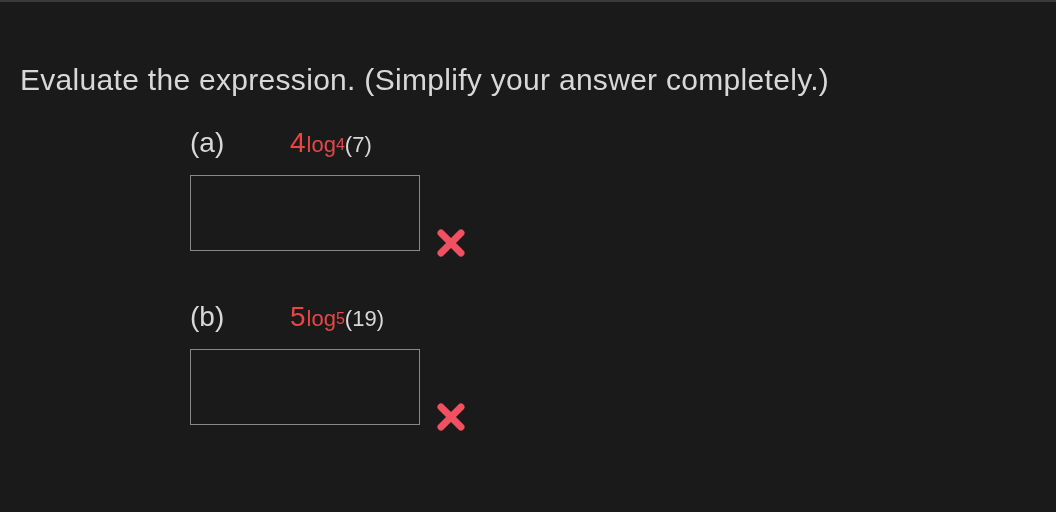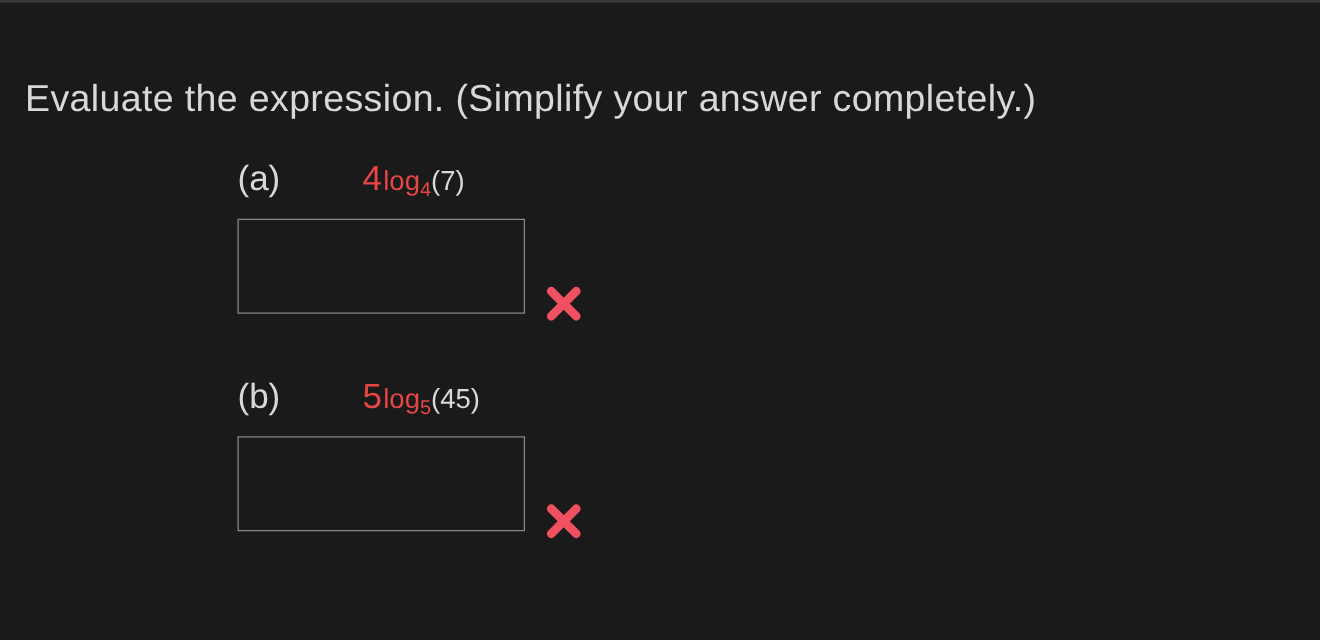--- a/index.html
+++ b/index.html
@@ -46,21 +46,21 @@
       align-items: baseline;
       font-size: 28px;
     }
     .base {
       color: #e84545;
       font-weight: 500;
       font-size: 28px;
     }
     .exponent {
       display: inline-flex;
-      align-items: flex-end;
+      align-items: flex-start;
       vertical-align: super;
       margin-left: 1px;
     }
     .exp-log {
       color: #e84545;
       font-size: 22px;
       font-weight: 500;
     }
     .exp-sub {
       color: #e84545;
@@ -129,21 +129,21 @@
   </div>
 
   <div class="problem">
     <div class="problem-row">
       <span class="part-label">(b)</span>
       <span class="expression">
         <span class="base">5</span>
         <span class="exponent">
           <span class="exp-log">log</span>
           <span class="exp-sub">5</span>
-          <span class="exp-arg">(45)</span>
+          <span class="exp-arg">(19)</span>
         </span>
       </span>
     </div>
     <div class="answer-row">
       <input type="text" class="answer-box" value="" style="">
       <span class="x-icon">
         <svg viewBox="0 0 32 32">
           <path d="M6 6 L26 26 M26 6 L6 26" stroke="#f05060" stroke-width="7" stroke-linecap="round" fill="none"></path>
         </svg>
       </span>

